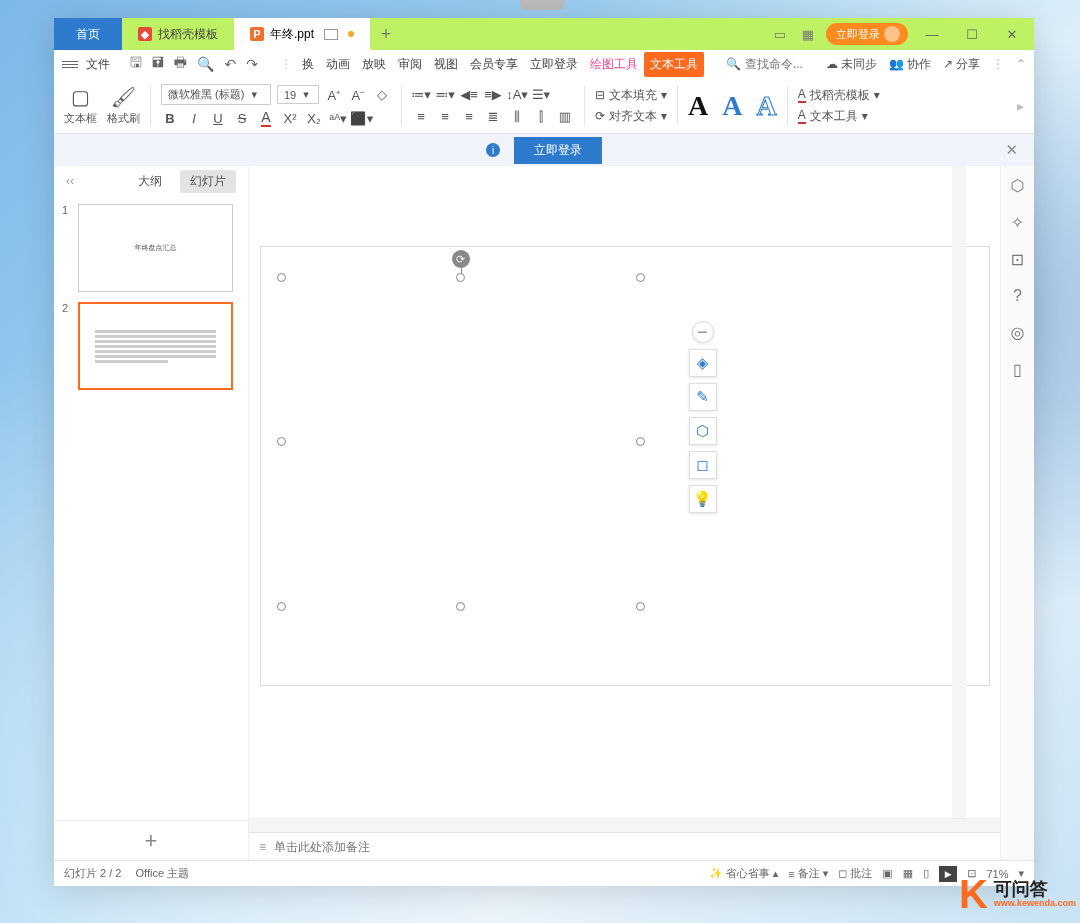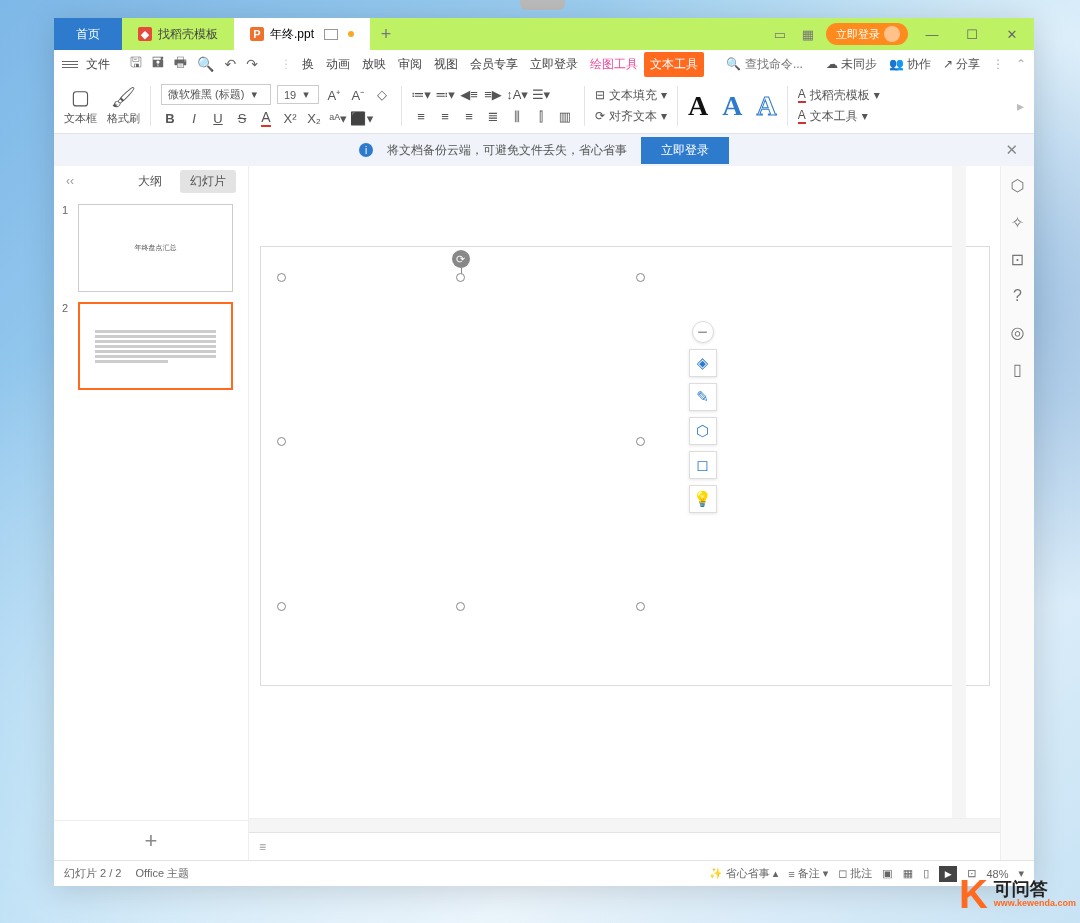--- a/index.html
+++ b/index.html
@@ -273,21 +273,20 @@
           <span style="border-bottom:2px solid #c33">A</span>
           <span>文本工具</span>
           <span>▾</span>
         </div>
     </div>
     <span style="margin-left:auto;color:#bbb;font-size:14px">▸</span>
   </div>
 
   <div class="banner">
     <span class="banner-icon">i</span>
-    <span>将文档备份云端，可避免文件丢失，省心省事</span>
     <span class="banner-btn">立即登录</span>
     <span class="banner-close">✕</span>
   </div>
 
   <div class="workspace">
     <div class="sidepane">
       <div class="sidetabs">
         <span class="collapse">‹‹</span>
         <span class="sidetab">大纲</span>
         <span class="sidetab active">幻灯片</span>
@@ -337,20 +336,21 @@
               <div class="float-btn">⬡</div>
               <div class="float-btn">◻</div>
               <div class="float-btn" style="color:#f9a825">💡</div>
             </div>
           </div>
         </div>
       </div>
       <div class="hscroll"></div>
       <div class="notes-bar">
         <span>≡</span>
+        <input placeholder="单击此处添加备注" style="">
       </div>
       <div class="vscroll"></div>
     </div>
 
     <div class="rightrail">
       <span>⬡</span>
       <span>✧</span>
       <span>⊡</span>
       <span>?</span>
       <span>◎</span>
@@ -374,21 +374,21 @@
         </div>
       <div class="st-btn">
           <span>◻</span>
           <span>批注</span>
         </div>
       <span>▣</span>
       <span>▦</span>
       <span>▯</span>
       <div class="play">▶</div>
       <span>⊡</span>
-      <span>48%</span>
+      <span>71%</span>
       <span>▾</span>
     </div>
   </div>
 
 </div>
 
 <div class="watermark">
   <span class="wm-k">K</span>
   <div class="wm-text">
     <span class="wm-cn">可问答</span>

